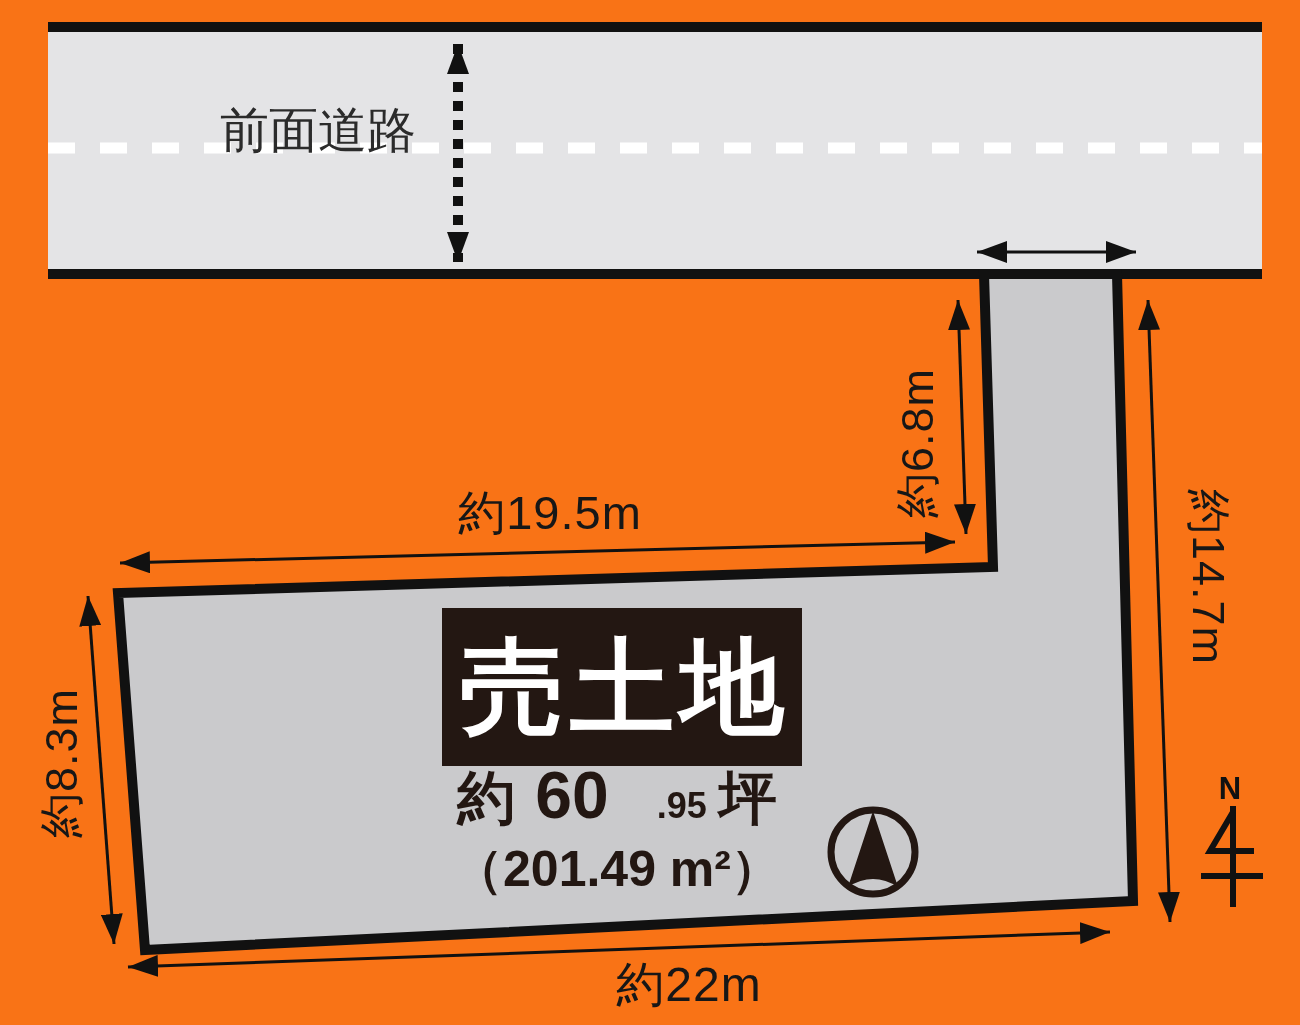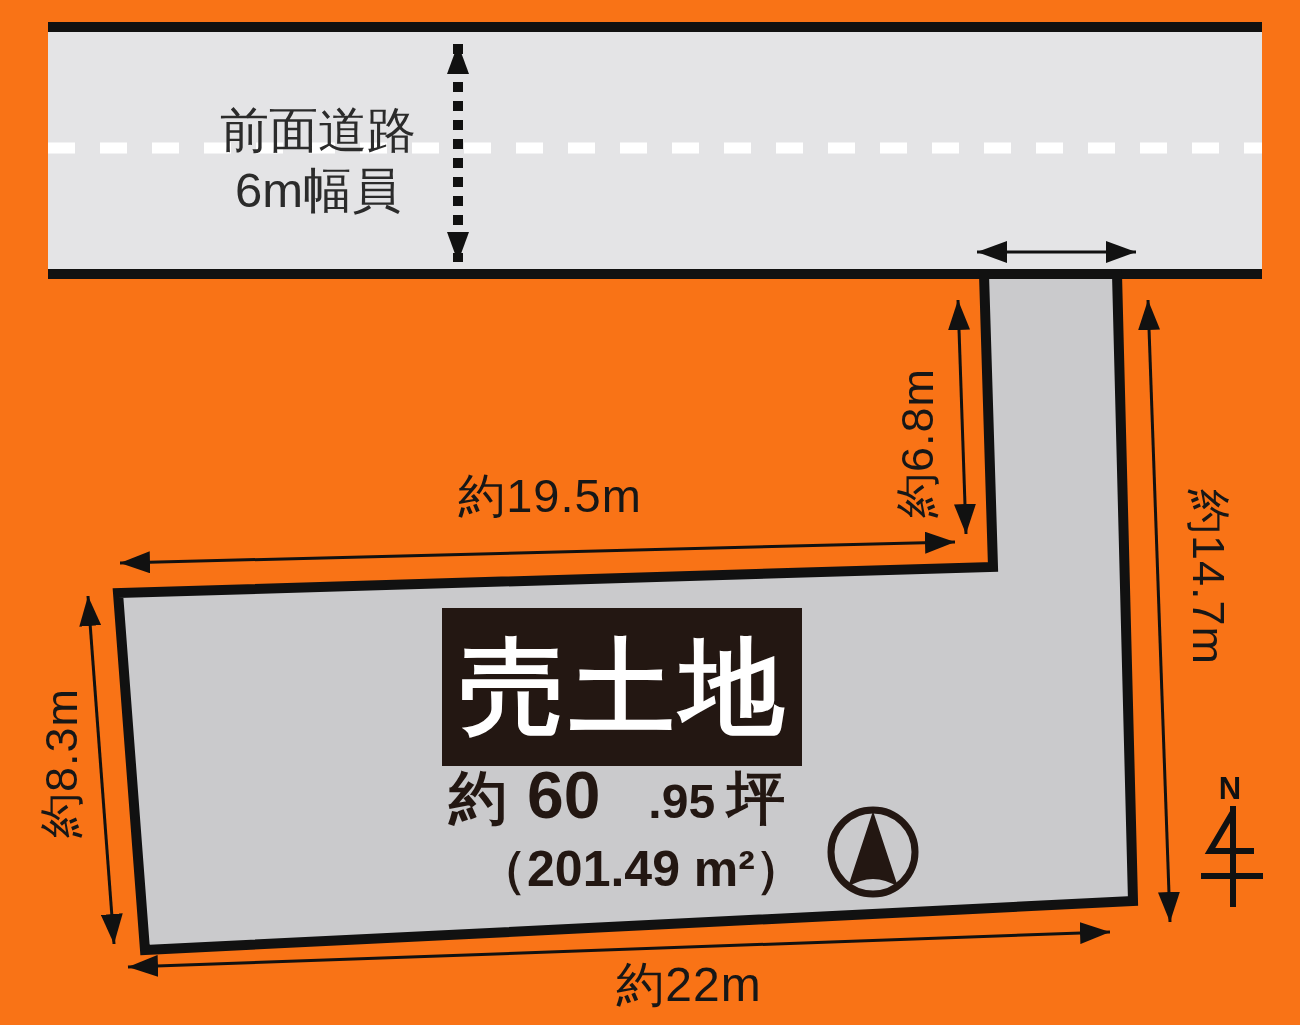--- a/index.html
+++ b/index.html
@@ -25,25 +25,25 @@
   .sale-box span{
     color:#ffffff;font-size:104px;font-weight:bold;letter-spacing:6px;
     margin-right:-6px;line-height:1;
   }
   .tsubo-line{
     position:absolute;left:617px;top:795px;transform:translate(-50%,-50%);
     white-space:nowrap;color:#231712;font-weight:bold;line-height:1;
   }
   .tsubo-prefix{font-size:58px;}
   .tsubo-int{font-size:66px;margin-left:20px;}
-  .tsubo-frac{font-size:48px;margin-left:48px;}
+  .tsubo-frac{font-size:36px;margin-left:48px;}
   .tsubo-unit{font-size:58px;margin-left:12px;}
   .sqm-line{
     position:absolute;left:617px;top:869px;transform:translate(-50%,-50%);
-    white-space:nowrap;color:#231712;font-weight:bold;font-size:50px;line-height:1;margin-left:24px;
+    white-space:nowrap;color:#231712;font-weight:bold;font-size:50px;line-height:1;
   }
   .north-n{
     position:absolute;left:1230px;top:789px;transform:translate(-50%,-50%);
     font-size:31px;font-weight:bold;color:#111111;
   }
 </style>
 </head>
 <body>
 
 <div id="stage">
@@ -81,25 +81,24 @@
 
     <g stroke="#111111" stroke-width="6" fill="none">
       <line x1="1233" y1="806" x2="1233" y2="907"></line>
       <polyline points="1233,812 1210,851 1254,851"></polyline>
       <line x1="1201" y1="876" x2="1263" y2="876"></line>
     </g>
   </svg>
 
   <div class="road-name">
     <div>前面道路</div>
-    <div>6m幅員</div>
   </div>
 
   <div class="lbl dim rot-ccw" style="left:918px;top:443px;">約6.8m</div>
-  <div class="lbl dim dim-195" style="left:550px;top:496px;">約19.5m</div>
+  <div class="lbl dim dim-195" style="left:550px;top:513px;">約19.5m</div>
   <div class="lbl dim rot-ccw" style="left:62px;top:763px;">約8.3m</div>
   <div class="lbl dim dim-22" style="left:666px;top:985px;">約22m</div>
   <div class="lbl dim rot-cw" style="left:1208px;top:577px;">約14.7m</div>
 
   <div class="sale-box">
     <span>売土地</span>
   </div>
 
   <div class="tsubo-line">
     <span class="tsubo-prefix">約</span><span class="tsubo-int">60</span><span class="tsubo-frac">.95</span><span class="tsubo-unit">坪</span>

